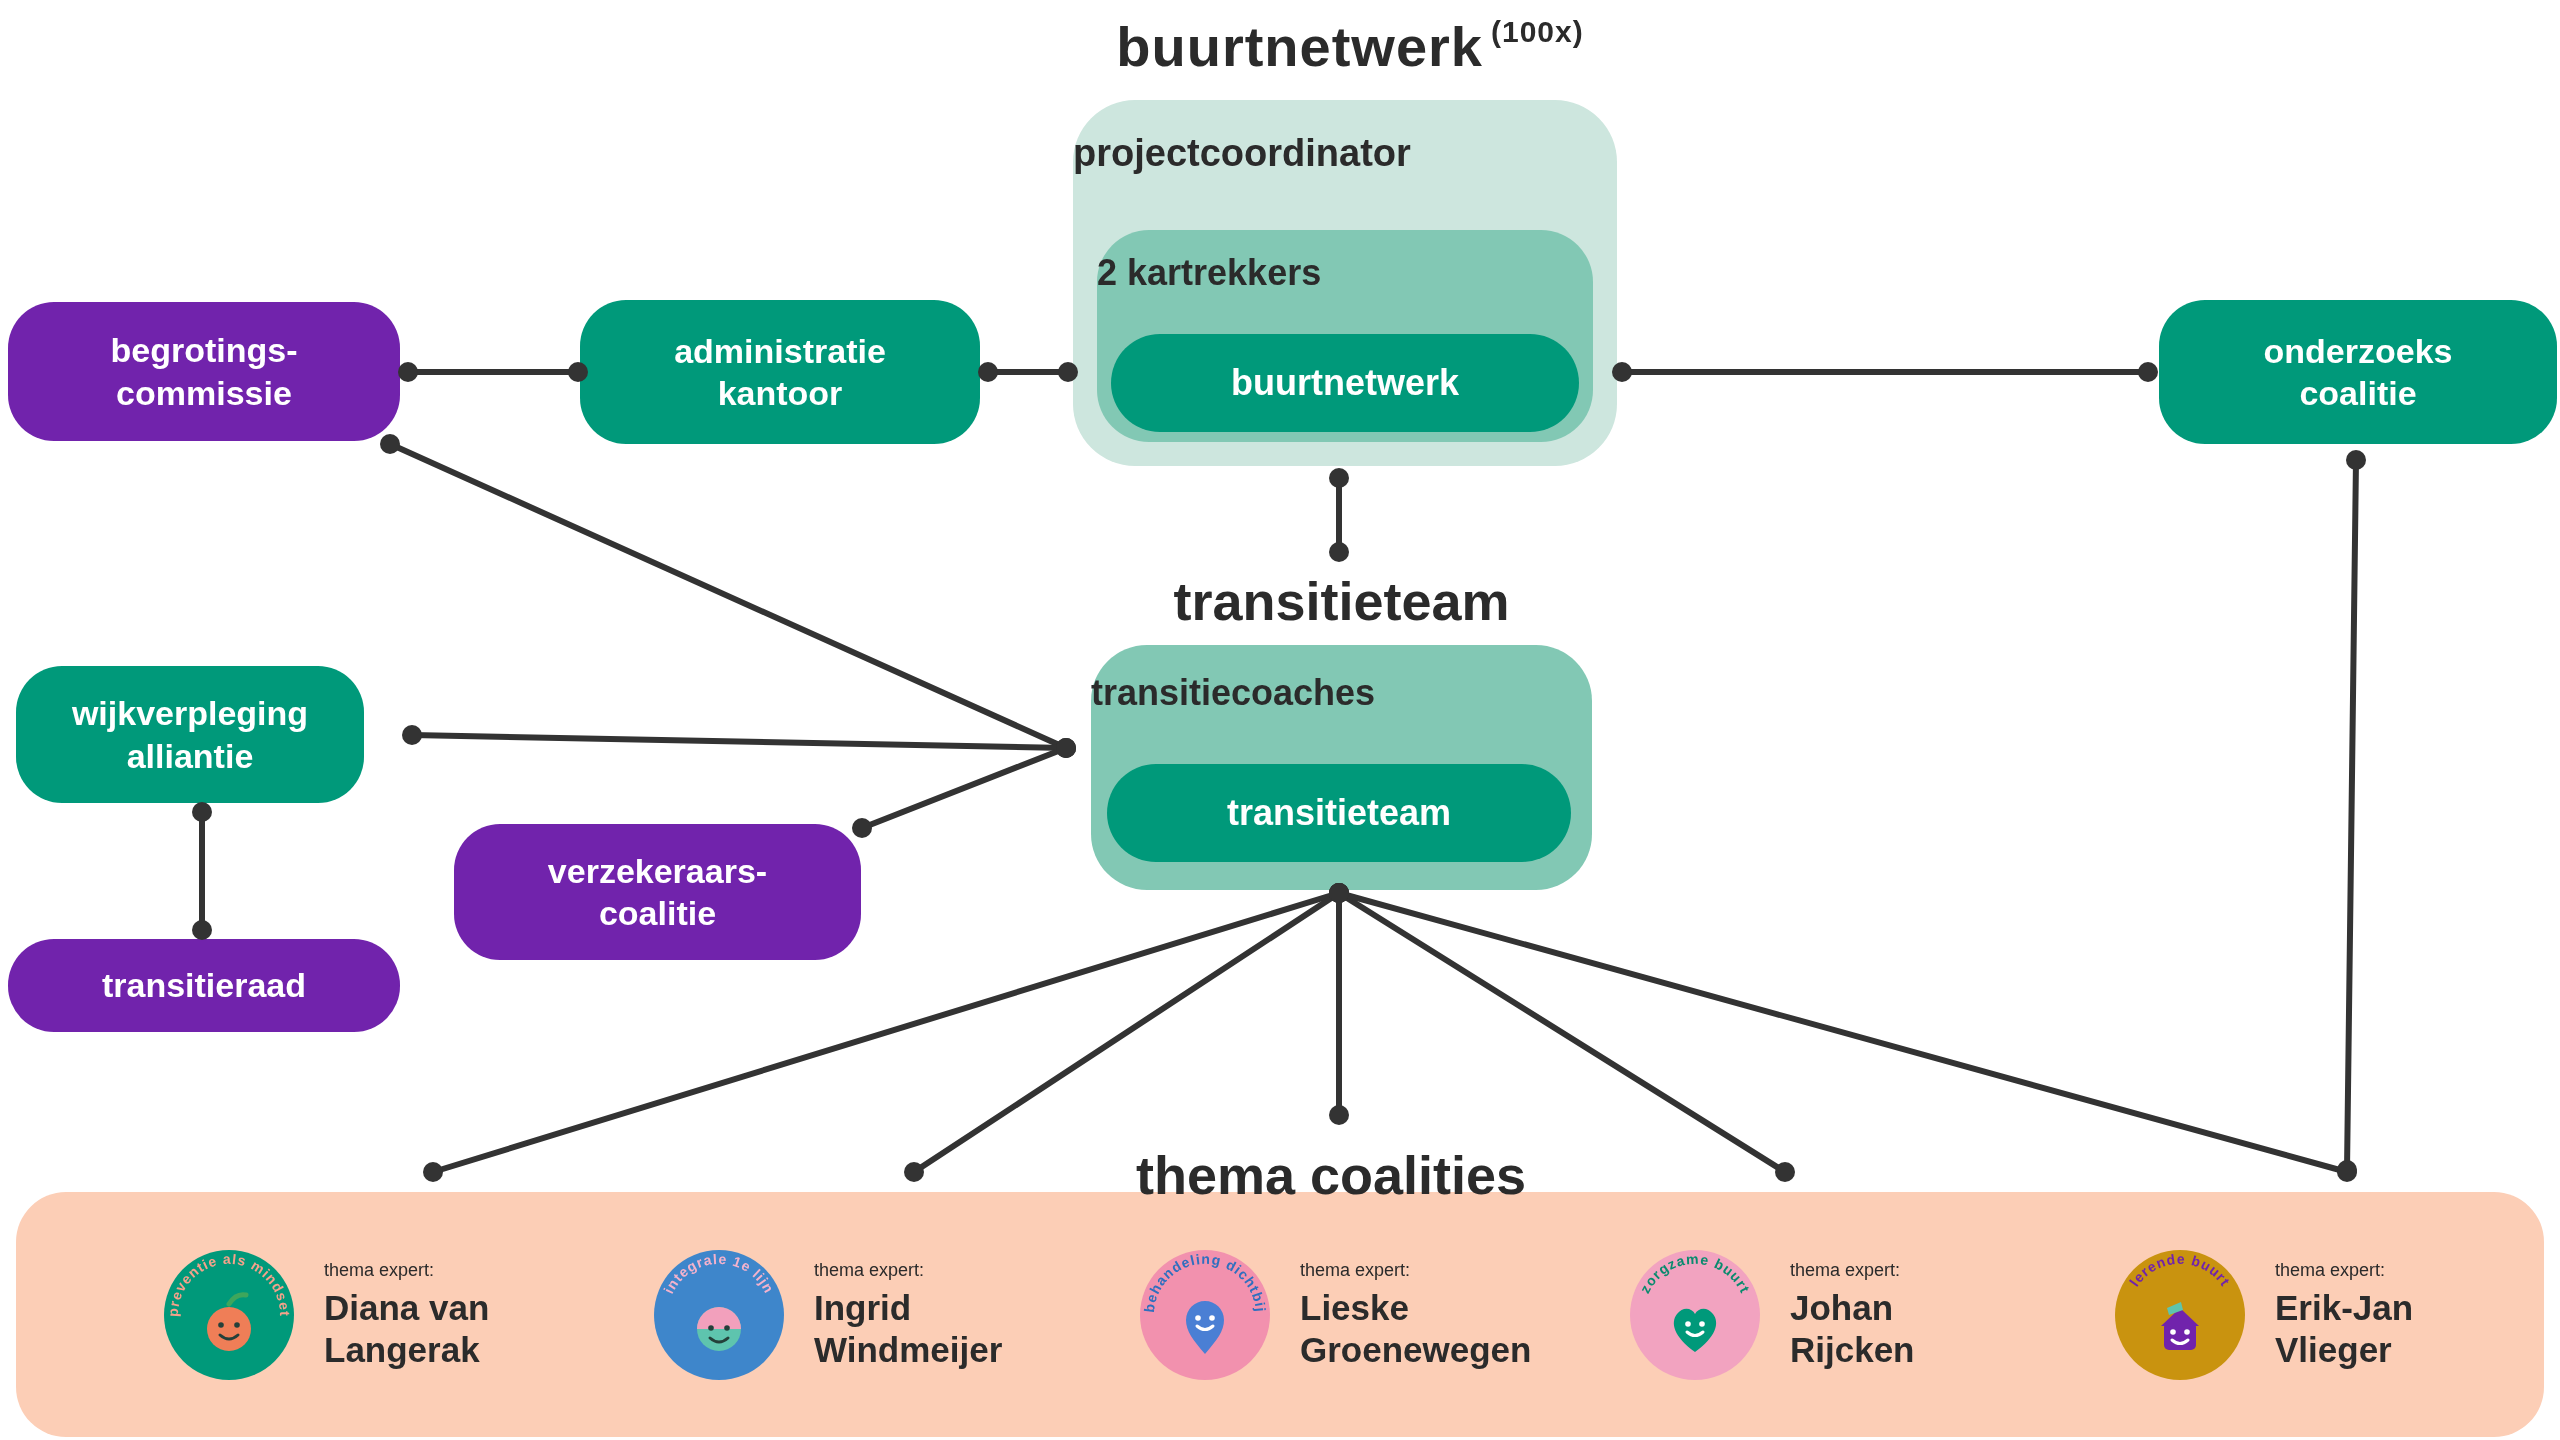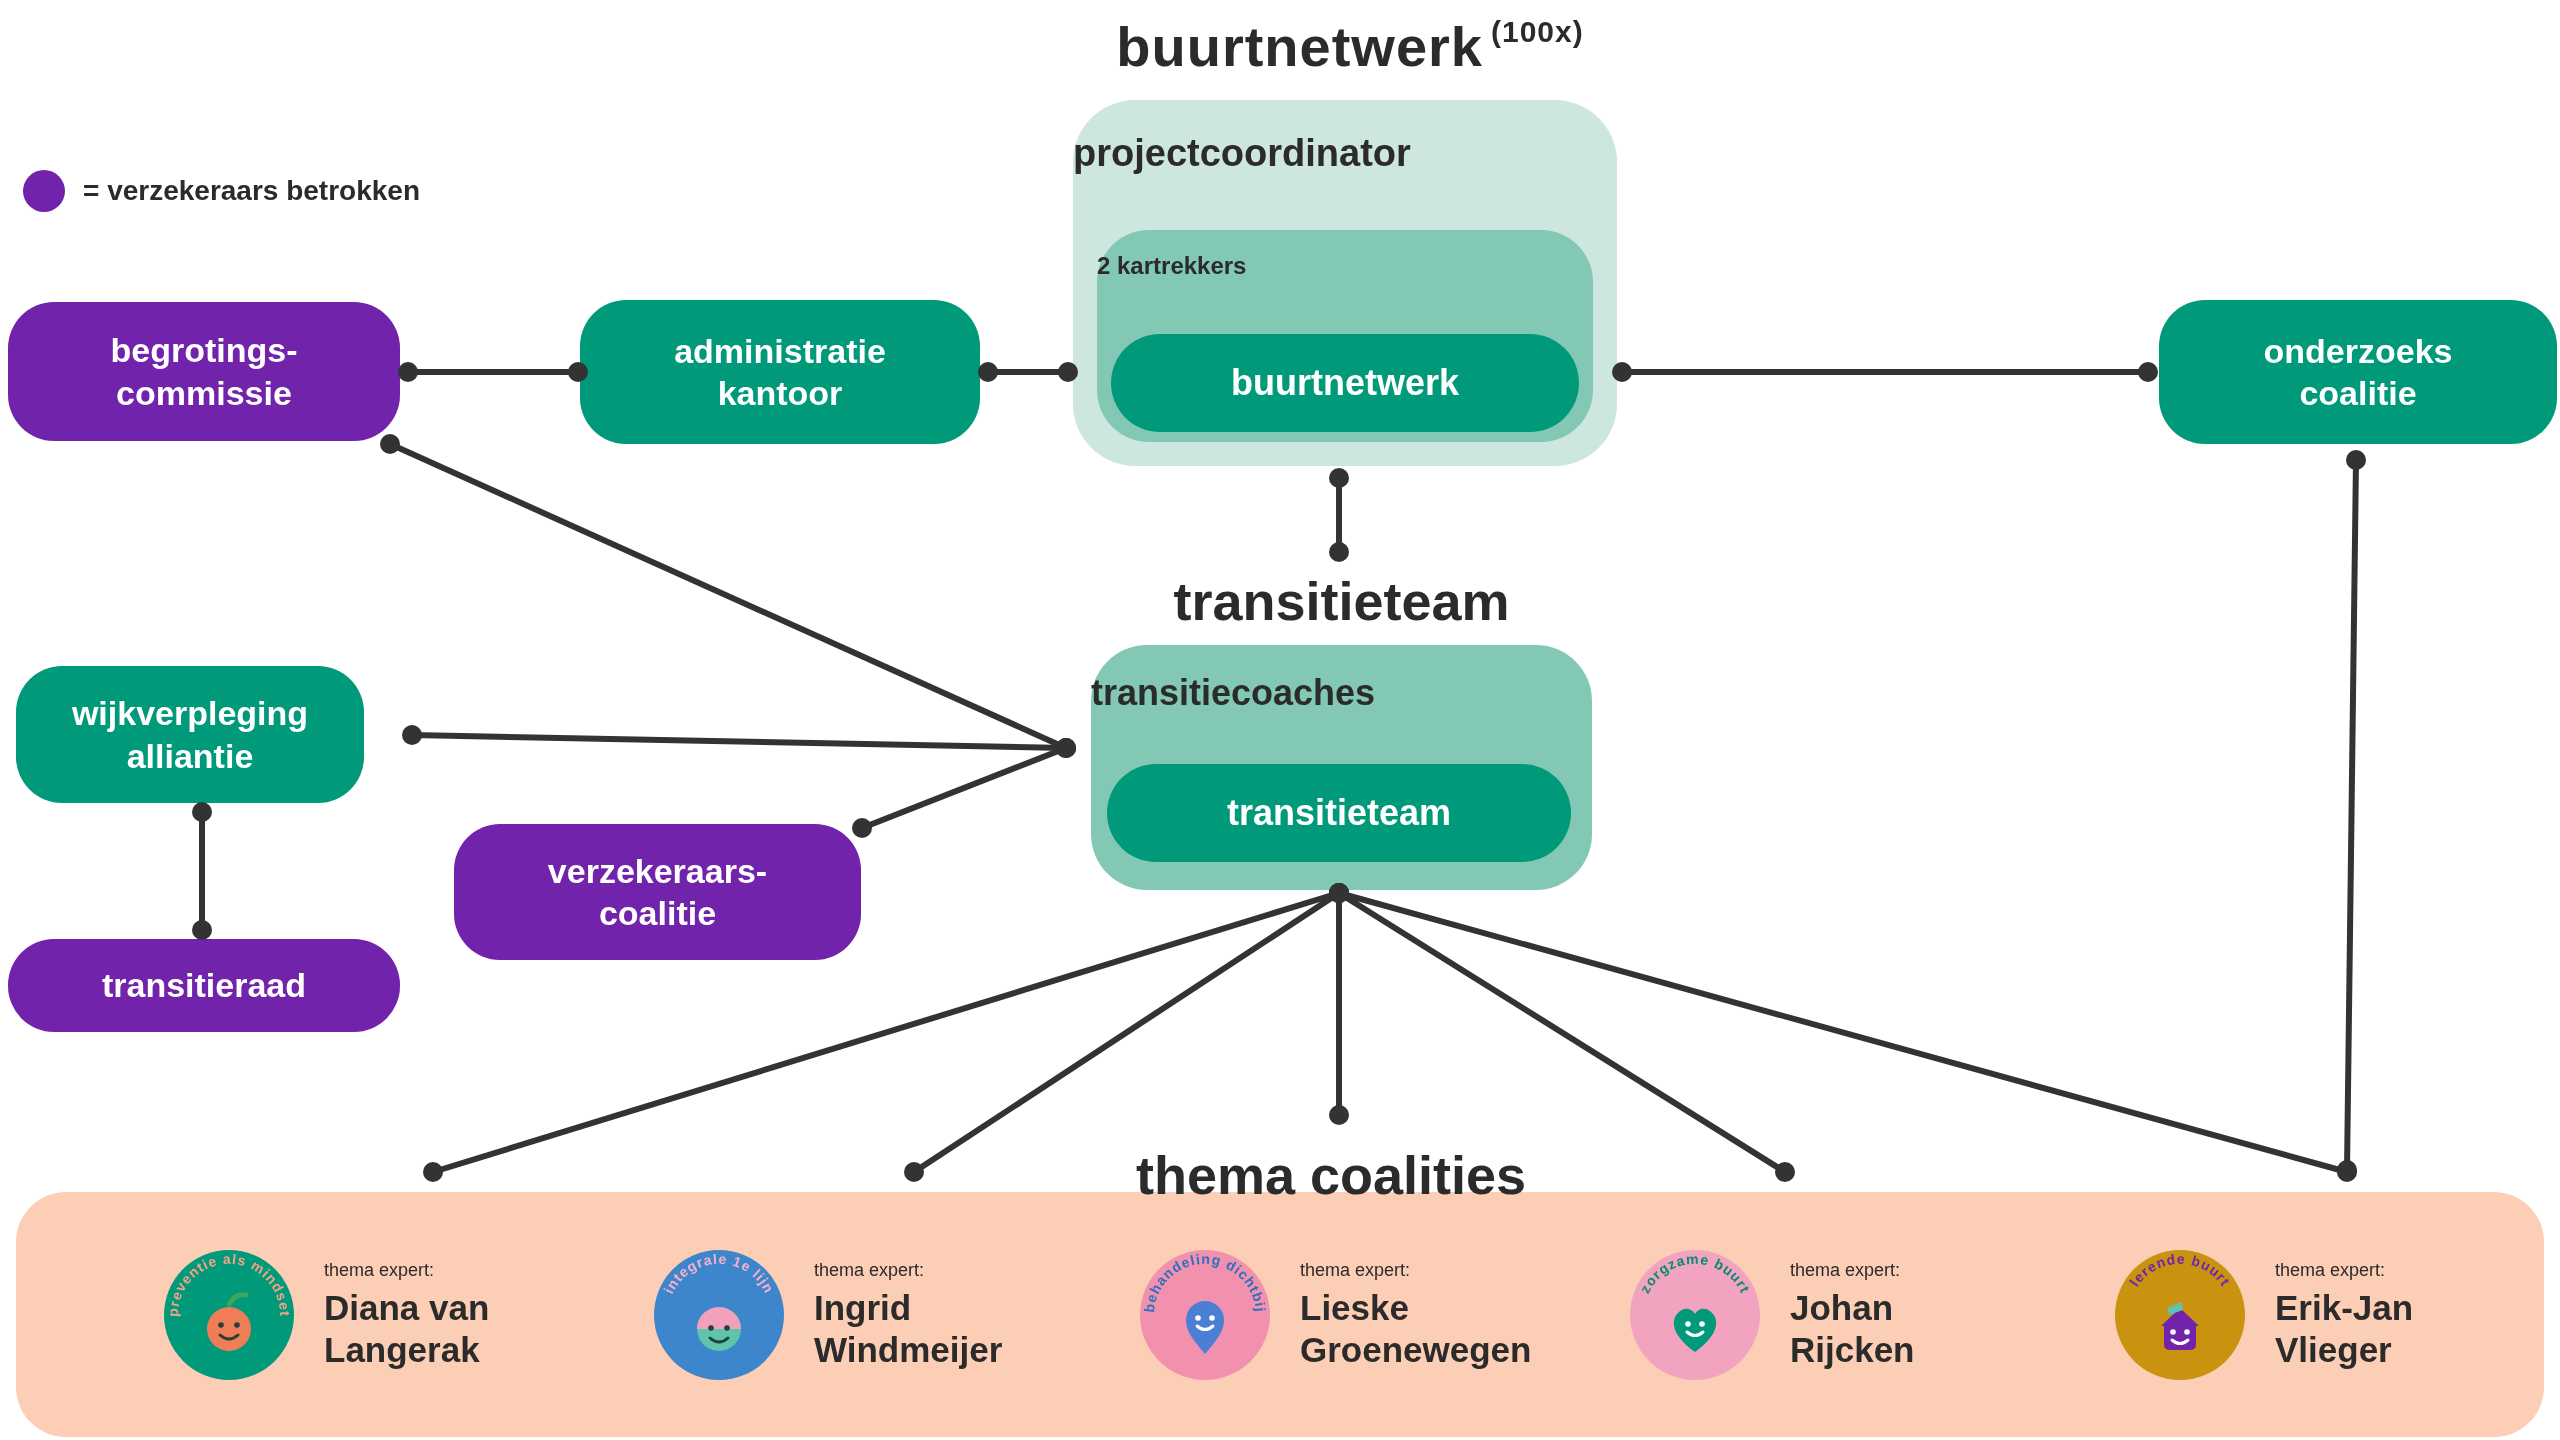--- a/index.html
+++ b/index.html
@@ -34,21 +34,21 @@
   .bn-outer { position:absolute; left:1073px; top:100px; width:544px; height:366px;
               background:var(--teal_light,#cde6de); border-radius:62px; z-index:5; }
   .bn-mid   { position:absolute; left:1097px; top:230px; width:496px; height:212px;
               background:var(--teal_mid,#82c8b4); border-radius:52px; z-index:6; }
   .bn-inner { position:absolute; left:1111px; top:334px; width:468px; height:98px;
               background:var(--teal_dark,#00997a); border-radius:49px; z-index:7;
               display:flex; align-items:center; justify-content:center;
               color:#fff; font-weight:bold; font-size:36px; }
   .lbl-dark { position:absolute; text-align:left; font-weight:bold; color:var(--ink,#2b2b2b); z-index:8; }
   .lbl-projectcoordinator { left:1073px; top:132px; width:544px; font-size:38px; }
-  .lbl-kartrekkers        { left:1097px; top:252px; width:496px; font-size:24px; }
+  .lbl-kartrekkers        { left:1097px; top:252px; width:496px; font-size:36px; }
 
   
   .tt-outer { position:absolute; left:1091px; top:645px; width:501px; height:245px;
               background:var(--teal_mid,#82c8b4); border-radius:56px; z-index:5; }
   .tt-inner { position:absolute; left:1107px; top:764px; width:464px; height:98px;
               background:var(--teal_dark,#00997a); border-radius:49px; z-index:7;
               display:flex; align-items:center; justify-content:center;
               color:#fff; font-weight:bold; font-size:36px; }
   .lbl-transitiecoaches { left:1091px; top:672px; width:501px; font-size:36px; }
 
@@ -74,24 +74,20 @@
               font-family:"Liberation Sans","DejaVu Sans",sans-serif; }
   .expert-text .expert-label { font-size:18px; color:var(--ink,#2b2b2b); margin-bottom:6px; }
   .expert-text .expert-name  { font-size:35px; font-weight:bold; color:var(--ink,#2b2b2b);
                                line-height:1.2; white-space:pre-line; }
 </style>
 </head>
 <body style="--teal_dark: #00997a; --teal_mid: #82c8b4; --teal_light: #cde6de; --purple: #7123ac; --peach: #fcceb6; --line: #333333; --ink: #2b2b2b;">
 
 <div class="stage">
 
-  <div class="legend">
-    <span class="legend-dot"></span>
-    <span class="legend-text">= verzekeraars betrokken</span>
-  </div>
 
   <div class="title title-buurtnetwerk">
     <span>buurtnetwerk</span><sup>(100x)</sup>
   </div>
 
   <div class="bn-outer"></div>
   <div class="lbl-dark lbl-projectcoordinator">projectcoordinator</div>
   <div class="bn-mid"></div>
   <div class="lbl-dark lbl-kartrekkers">2 kartrekkers</div>
   <div class="bn-inner">buurtnetwerk</div>

